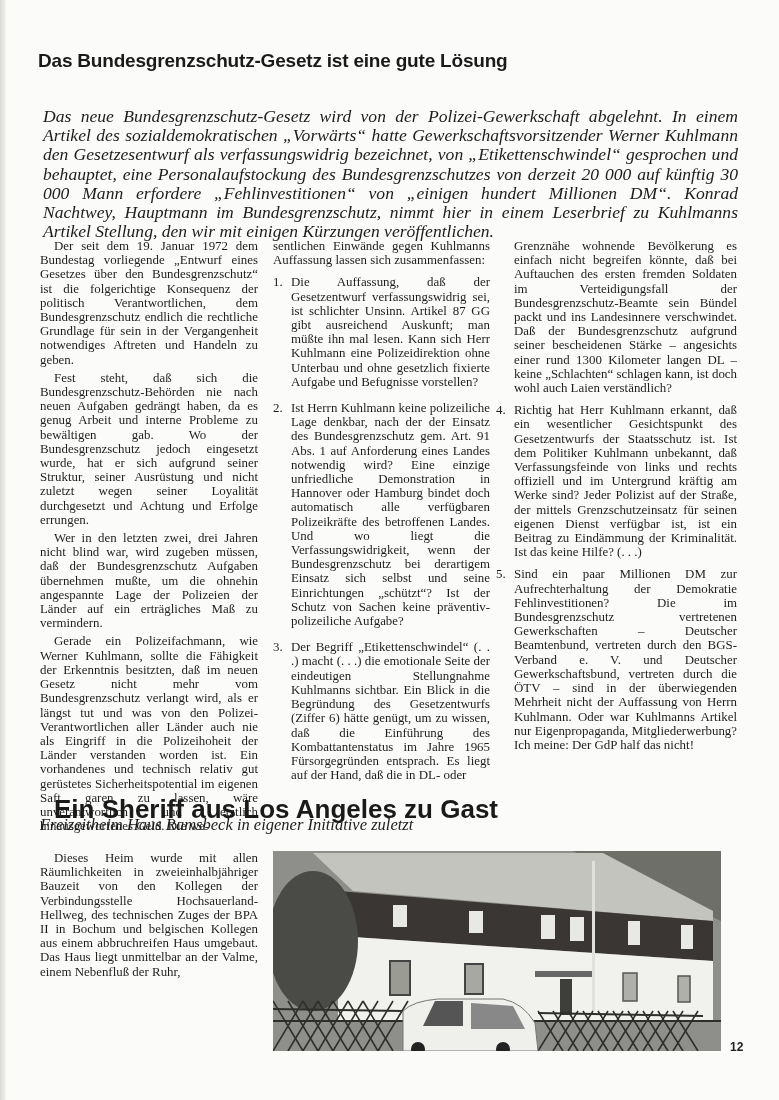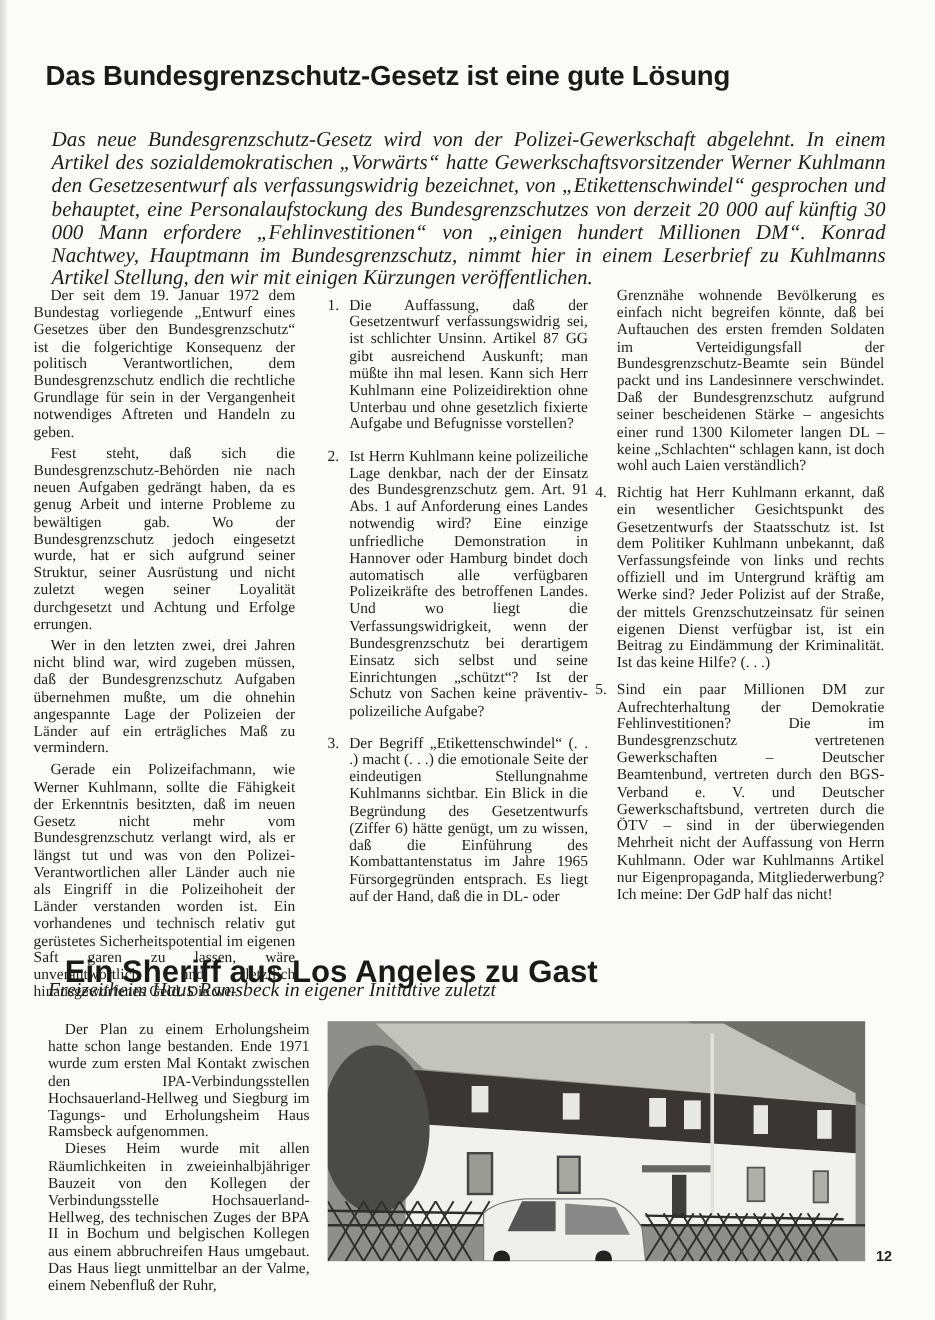--- a/index.html
+++ b/index.html
@@ -4,28 +4,28 @@
 <style>
   html, body { margin:0; padding:0; }
   body {
     width:779px; height:1100px; background:#fbfbf9; position:relative; overflow:hidden;
     font-family:"Liberation Serif","DejaVu Serif",serif; color:#1c1c1c;
   }
   .leftedge { position:absolute; left:0; top:0; width:6px; height:1100px;
     background:linear-gradient(to right,#d8d8d4,#f3f3f0); }
   .h1 { position:absolute; left:38px; top:50px; margin:0;
     font-family:"Liberation Sans","DejaVu Sans",sans-serif; font-weight:bold;
-    font-size:23px; letter-spacing:-0.2px; color:#1a1a1a; white-space:nowrap; }
+    font-size:19px; letter-spacing:-0.2px; color:#1a1a1a; white-space:nowrap; }
   .lead { position:absolute; left:40px; top:104px; width:695px; margin:3px;
     font-style:italic; font-size:17.6px; line-height:19.2px; text-align:justify; color:#1d1d1d; }
   .col { position:absolute; font-size:12.9px; line-height:14.2px; text-align:justify; color:#1e1e1e; }
   .col p { margin:0; text-indent:14px; }
   .col p + p { margin-top:4px; }
   .col p.noind { text-indent:0; }
-  .c1 { left:28px; top:239px; width:218px; }
+  .c1 { left:40px; top:239px; width:218px; }
   .c2 { left:273px; top:239px; width:217px; }
   .c3 { left:496px; top:239px; width:241px; }
   .item { display:flex; margin-top:8px; }
   .item .num { width:18px; flex:none; }
   .item .txt { flex:1; text-align:justify; }
   .h2 { position:absolute; left:38px; top:778px; margin:16px;
     font-family:"Liberation Sans","DejaVu Sans",sans-serif; font-weight:bold;
     font-size:26px; color:#1a1a1a; white-space:nowrap; }
   .sub { position:absolute; left:40px; top:815px; margin:0; font-style:italic; font-size:16.5px; color:#1d1d1d; }
   .c4 { left:40px; top:851px; width:218px; }
@@ -43,20 +43,21 @@
 <p class="lead">Das neue Bundesgrenzschutz-Gesetz wird von der Polizei-Gewerkschaft abgelehnt. In einem Artikel des sozialdemokratischen „Vorwärts“ hatte Gewerkschaftsvorsitzender Werner Kuhlmann den Gesetzesentwurf als verfassungswidrig bezeichnet, von „Etikettenschwindel“ gesprochen und behauptet, eine Personalaufstockung des Bundesgrenzschutzes von derzeit 20 000 auf künftig 30 000 Mann erfordere „Fehlinvestitionen“ von „einigen hundert Millionen DM“. Konrad Nachtwey, Hauptmann im Bundesgrenzschutz, nimmt hier in einem Leserbrief zu Kuhlmanns Artikel Stellung, den wir mit einigen Kürzungen veröffentlichen.</p>
 
 <div class="col c1">
   <p>Der seit dem 19. Januar 1972 dem Bundestag vorliegende „Entwurf eines Gesetzes über den Bundesgrenzschutz“ ist die folgerichtige Konsequenz der politisch Verantwortlichen, dem Bundesgrenzschutz endlich die rechtliche Grundlage für sein in der Vergangenheit notwendiges Aftreten und Handeln zu geben.</p>
   <p>Fest steht, daß sich die Bundesgrenzschutz-Behörden nie nach neuen Aufgaben gedrängt haben, da es genug Arbeit und interne Probleme zu bewältigen gab. Wo der Bundesgrenzschutz jedoch eingesetzt wurde, hat er sich aufgrund seiner Struktur, seiner Ausrüstung und nicht zuletzt wegen seiner Loyalität durchgesetzt und Achtung und Erfolge errungen.</p>
   <p>Wer in den letzten zwei, drei Jahren nicht blind war, wird zugeben müssen, daß der Bundesgrenzschutz Aufgaben übernehmen mußte, um die ohnehin angespannte Lage der Polizeien der Länder auf ein erträgliches Maß zu vermindern.</p>
   <p>Gerade ein Polizeifachmann, wie Werner Kuhlmann, sollte die Fähigkeit der Erkenntnis besitzten, daß im neuen Gesetz nicht mehr vom Bundesgrenzschutz verlangt wird, als er längst tut und was von den Polizei-Verantwortlichen aller Länder auch nie als Eingriff in die Polizeihoheit der Länder verstanden worden ist. Ein vorhandenes und technisch relativ gut gerüstetes Sicherheitspotential im eigenen Saft garen zu lassen, wäre unverantwortlich und letztlich hinausgeworfenes Geld. Die we-</p>
 </div>
 
 <div class="col c2">
+  <p class="noind">sentlichen Einwände gegen Kuhlmanns Auffassung lassen sich zusammenfassen:</p>
   <div class="item">
     <span class="num">1.</span>
     <span class="txt">Die Auffassung, daß der Gesetzentwurf verfassungswidrig sei, ist schlichter Unsinn. Artikel 87 GG gibt ausreichend Auskunft; man müßte ihn mal lesen. Kann sich Herr Kuhlmann eine Polizeidirektion ohne Unterbau und ohne gesetzlich fixierte Aufgabe und Befugnisse vorstellen?</span>
   </div>
   <div class="item" style="margin-top:12px">
     <span class="num">2.</span>
     <span class="txt">Ist Herrn Kuhlmann keine polizeiliche Lage denkbar, nach der der Einsatz des Bundesgrenzschutz gem. Art. 91 Abs. 1 auf Anforderung eines Landes notwendig wird? Eine einzige unfriedliche Demonstration in Hannover oder Hamburg bindet doch automatisch alle verfügbaren Polizeikräfte des betroffenen Landes. Und wo liegt die Verfassungswidrigkeit, wenn der Bundesgrenzschutz bei derartigem Einsatz sich selbst und seine Einrichtungen „schützt“? Ist der Schutz von Sachen keine präventiv-polizeiliche Aufgabe?</span>
   </div>
   <div class="item" style="margin-top:12px">
     <span class="num">3.</span>
@@ -75,21 +76,20 @@
   <div class="item">
     <span class="num">5.</span>
     <span class="txt">Sind ein paar Millionen DM zur Aufrechterhaltung der Demokratie Fehlinvestitionen? Die im Bundesgrenzschutz vertretenen Gewerkschaften – Deutscher Beamtenbund, vertreten durch den BGS-Verband e. V. und Deutscher Gewerkschaftsbund, vertreten durch die ÖTV – sind in der überwiegenden Mehrheit nicht der Auffassung von Herrn Kuhlmann. Oder war Kuhlmanns Artikel nur Eigenpropaganda, Mitgliederwerbung? Ich meine: Der GdP half das nicht!</span>
   </div>
 </div>
 
 <h2 class="h2">Ein Sheriff aus Los Angeles zu Gast</h2>
 <p class="sub">Freizeitheim Haus Ramsbeck in eigener Initiative zuletzt</p>
 
 <div class="col c4">
-  <p>Der Plan zu einem Erholungsheim hatte schon lange bestanden. Ende 1971 wurde zum ersten Mal Kontakt zwischen den IPA-Verbindungsstellen Hochsauerland-Hellweg und Siegburg im Tagungs- und Erholungsheim Haus Ramsbeck aufgenommen.</p>
   <p>Dieses Heim wurde mit allen Räumlichkeiten in zweieinhalbjähriger Bauzeit von den Kollegen der Verbindungsstelle Hochsauerland-Hellweg, des technischen Zuges der BPA II in Bochum und belgischen Kollegen aus einem abbruchreifen Haus umgebaut. Das Haus liegt unmittelbar an der Valme, einem Nebenfluß der Ruhr,</p>
 </div>
 
 <div class="photo" title="Haus Ramsbeck – two-storey house with dark wooden upper floor, white ground floor, lattice fence and parked car">
   <svg width="448" height="200" viewBox="0 0 448 200">
     <rect x="0" y="0" width="448" height="200" fill="#8e8e8a"></rect>
     <polygon points="0,0 448,0 448,70 300,0" fill="#6f6f6a"></polygon>
     <polygon points="40,2 330,2 440,60 440,70 80,40" fill="#c4c4bf"></polygon>
     <polygon points="65,40 440,70 440,110 65,85" fill="#3a3633"></polygon>
     <polygon points="65,85 440,110 440,170 65,170" fill="#f1f1ee"></polygon>

